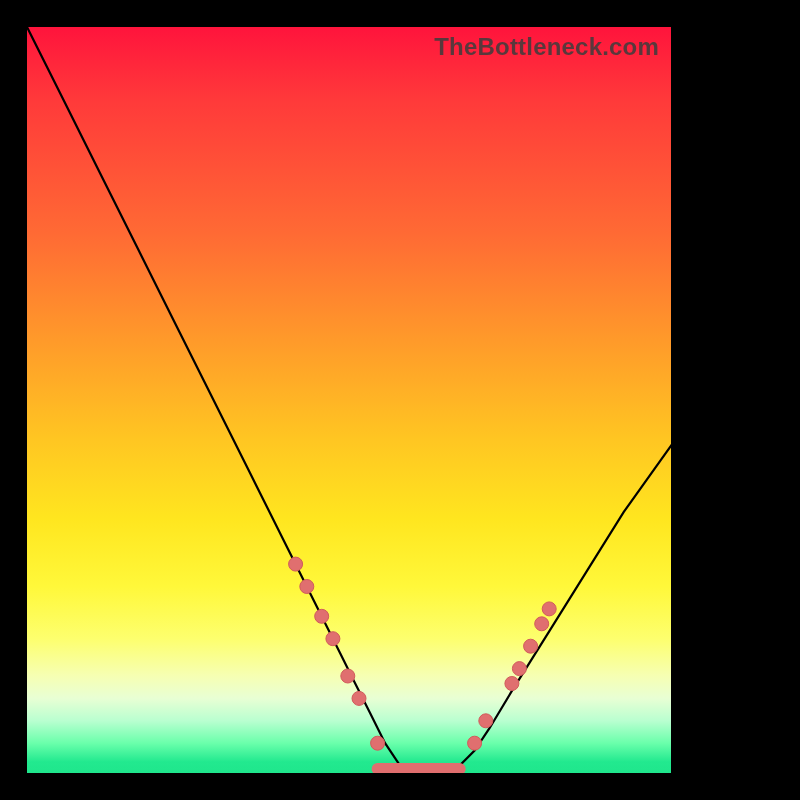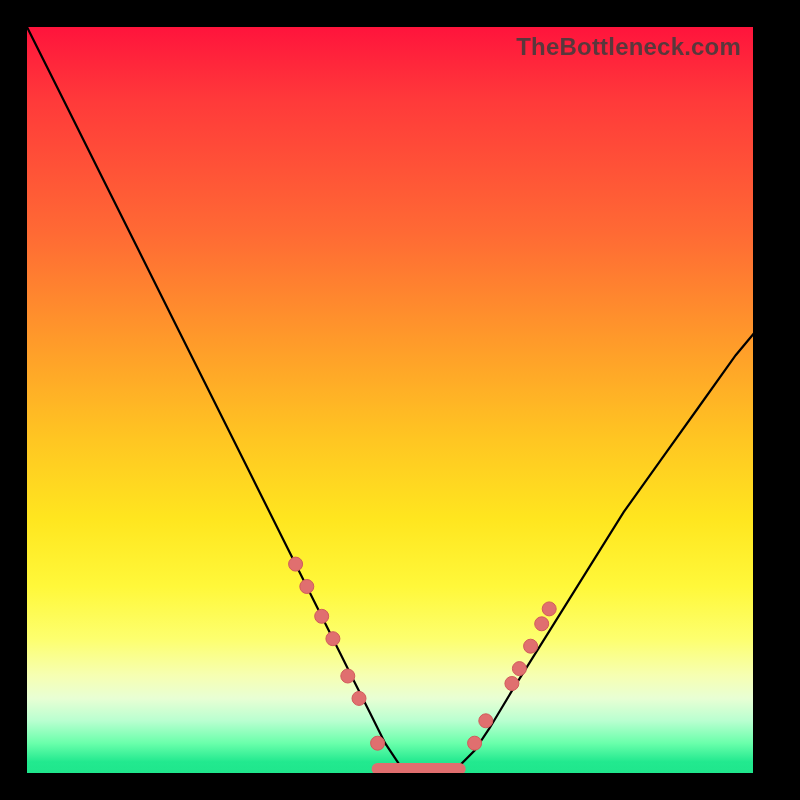--- a/index.html
+++ b/index.html
@@ -14,21 +14,21 @@
   .frame {
     position: relative;
     width: 800px;
     height: 800px;
     background: #000;
   }
   .plot {
     position: absolute;
     left: 27px;
     top: 27px;
-    width: 726px;
+    width: 644px;
     height: 746px;
     
     background: linear-gradient(
       to bottom,
       #ff143c 0%,
       #ff3a3a 10%,
       #ff6b34 28%,
       #ff9a2a 42%,
       #ffc522 55%,
       #ffe61f 66%,

